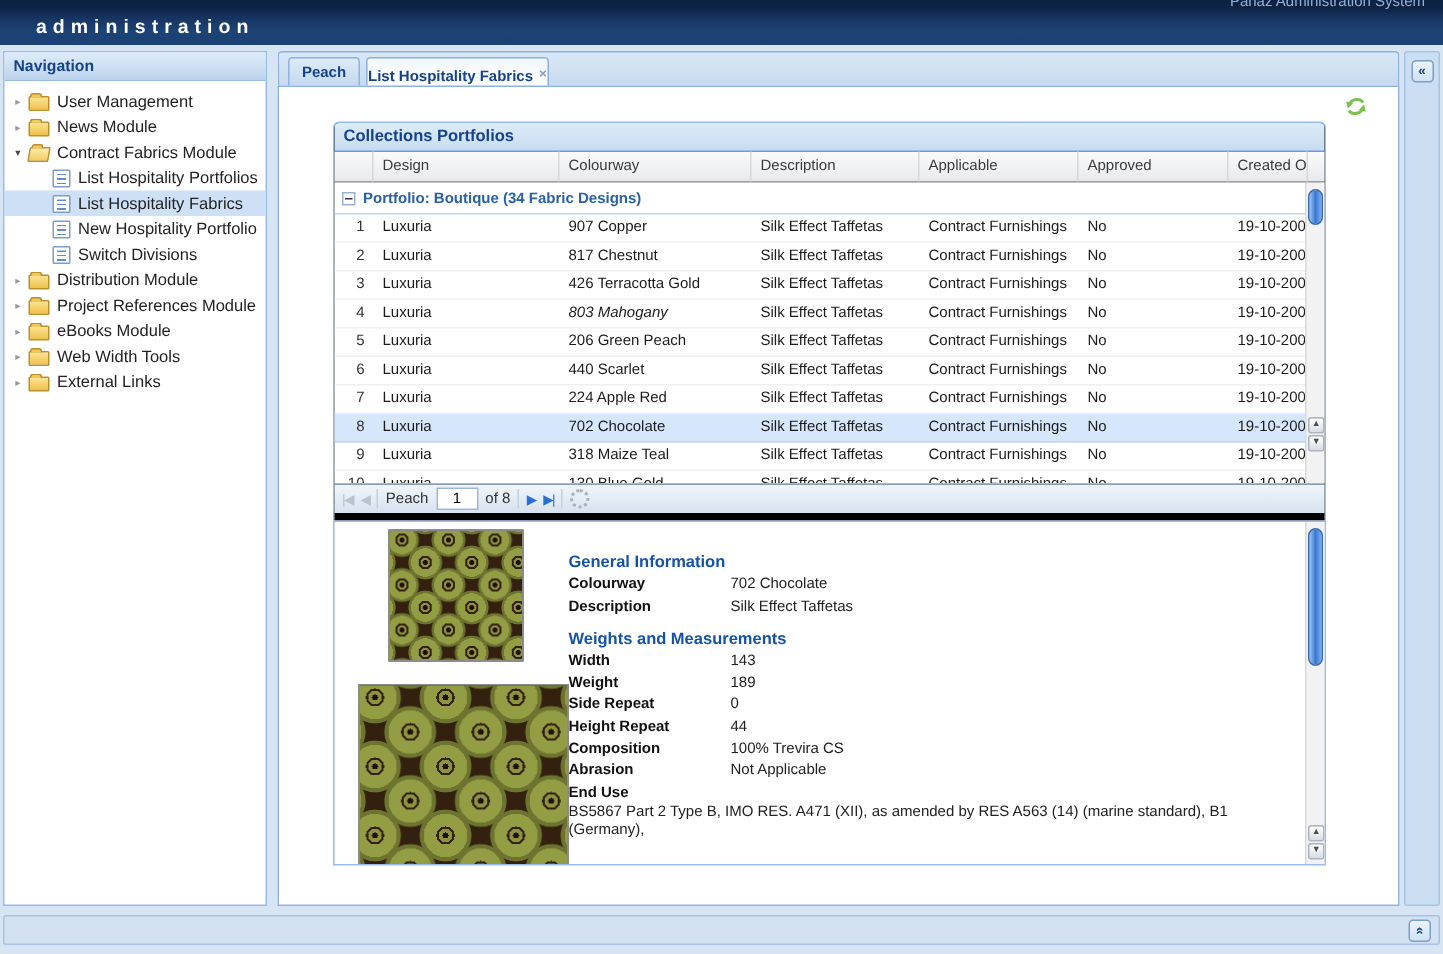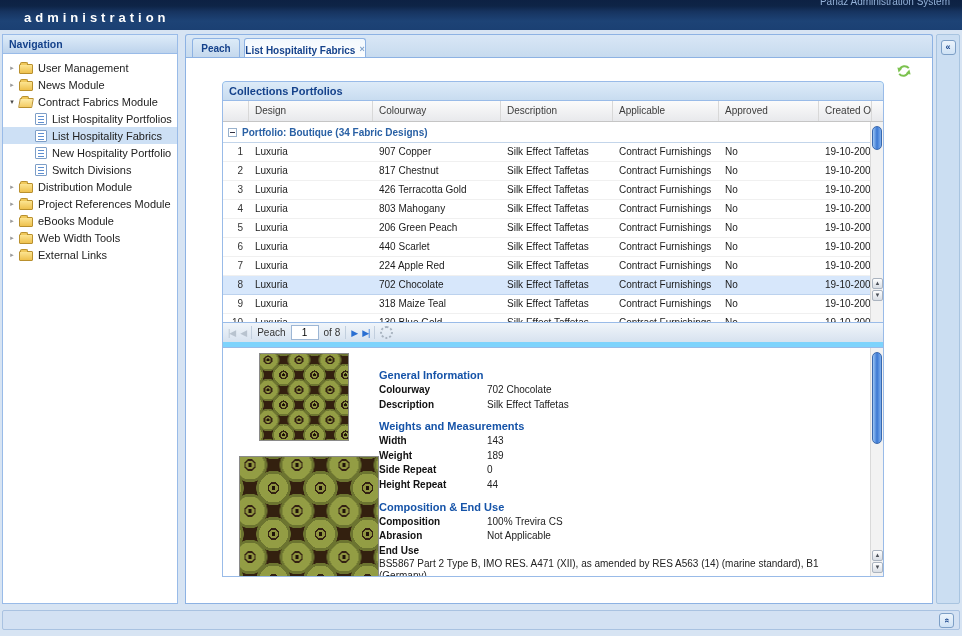--- a/index.html
+++ b/index.html
@@ -54,21 +54,21 @@
     background:#cbdef2; border:1px solid #a8c4e0; border-radius:2px; }
   .mini-btn { width:15px; height:15px; background:linear-gradient(#ecf4fc,#cfe2f5);
     border:1px solid #7d9fc6; border-radius:3px; color:#15428b; font-size:9px; font-weight:bold;
     text-align:center; line-height:13px; cursor:pointer; }
   .east-strip .mini-btn { margin:5px auto 0 auto; }
 
   .refresh-green { position:absolute; left:896px; top:63px; width:16px; height:16px; cursor:pointer; }
 
   
   .collections { position:absolute; left:222px; top:81px; width:662px; height:288px;
-    border:1px solid #99bbe8; border-radius:4px 4px 0 0; background:#7dd3fc; }
+    border:1px solid #99bbe8; border-radius:4px 4px 0 0; background:#000000; }
   .panel-header { height:19px; background:linear-gradient(#ddebf8,#c8dcf0);
     border-bottom:1px solid #99bbe8; border-radius:3px 3px 0 0; color:#15428b; font-size:11px;
     font-weight:bold; line-height:18px; padding-left:6px; }
   .grid-hd { display:flex; height:21px; background:linear-gradient(#fbfbfb,#e8e9ec);
     border-bottom:1px solid #c5c5c5; }
   .grid-hd .hcell { font-size:10px; color:#3b3b3b; line-height:20px; padding-left:6px;
     border-right:1px solid #d8d8d8; overflow:hidden; white-space:nowrap; cursor:pointer; }
   .grid-hd .hfill { flex:1; border-right:none; }
   .grid-body { position:relative; height:200px; overflow:hidden; background:#fff; }
   .group-row { height:21px; display:flex; align-items:center; padding-left:5px;
@@ -272,21 +272,21 @@
             <span class="cell" style="width: 124px;">Luxuria</span>
             <span class="cell" style="width: 128px;">426 Terracotta Gold</span>
             <span class="cell" style="width: 112px;">Silk Effect Taffetas</span>
             <span class="cell" style="width: 106px;">Contract Furnishings</span>
             <span class="cell" style="width: 100px;">No</span>
             <span class="cell" style="width: 53px;">19-10-200</span>
           </div>
           <div class="grid-row">
             <span class="cell num" style="width: 26px;">4</span>
             <span class="cell" style="width: 124px;">Luxuria</span>
-            <span class="cell" style="width: 128px;">803 Mahogany</span>
+            <span class="cell" style="width: 128px; font-style: italic;">803 Mahogany</span>
             <span class="cell" style="width: 112px;">Silk Effect Taffetas</span>
             <span class="cell" style="width: 106px;">Contract Furnishings</span>
             <span class="cell" style="width: 100px;">No</span>
             <span class="cell" style="width: 53px;">19-10-200</span>
           </div>
           <div class="grid-row">
             <span class="cell num" style="width: 26px;">5</span>
             <span class="cell" style="width: 124px;">Luxuria</span>
             <span class="cell" style="width: 128px;">206 Green Peach</span>
             <span class="cell" style="width: 112px;">Silk Effect Taffetas</span>
@@ -384,21 +384,20 @@
           <span class="field-value">189</span>
         </div>
         <div class="field-row">
           <span class="field-label">Side Repeat</span>
           <span class="field-value">0</span>
         </div>
         <div class="field-row">
           <span class="field-label">Height Repeat</span>
           <span class="field-value">44</span>
         </div>
-        <div class="sec-title">Composition &amp; End Use</div>
         <div class="field-row">
           <span class="field-label">Composition</span>
           <span class="field-value">100% Trevira CS</span>
         </div>
         <div class="field-row">
           <span class="field-label">Abrasion</span>
           <span class="field-value">Not Applicable</span>
         </div>
         <div class="field-row">
           <span class="field-label">End Use</span>

